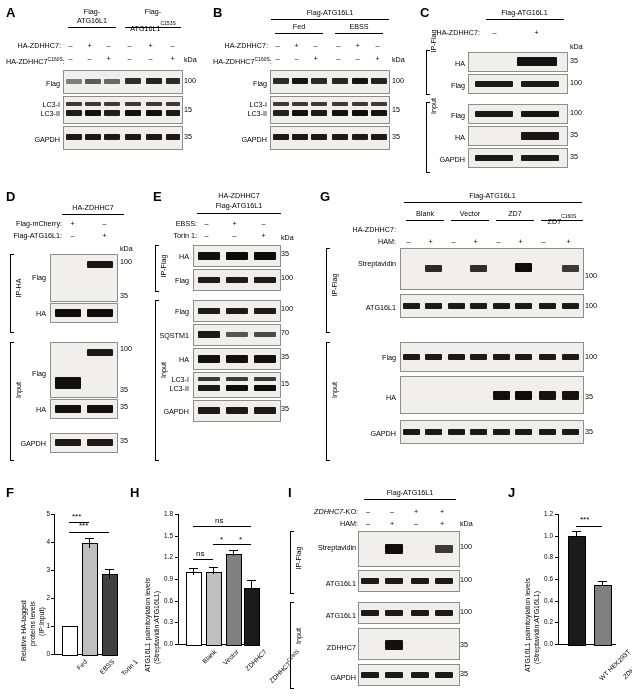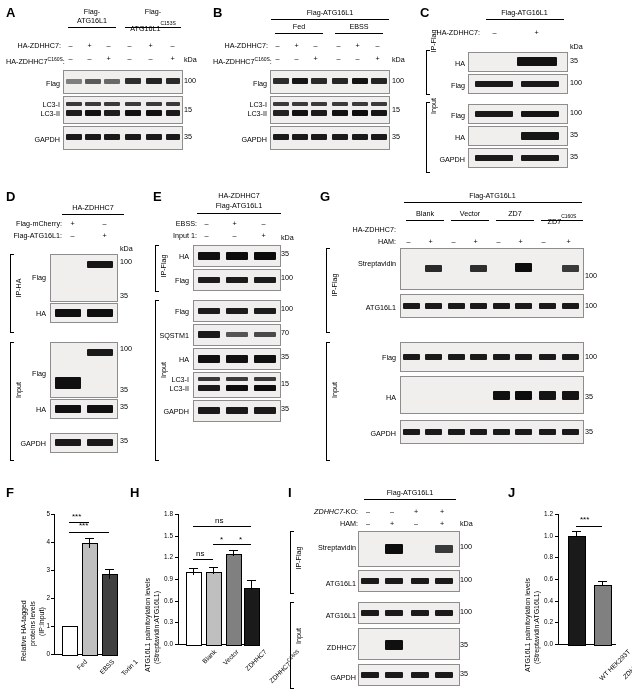--- a/index.html
+++ b/index.html
@@ -291,21 +291,21 @@
 </div>
 
 <div class="panel" style="left:153px;top:190px;width:160px;height:290px;">
   <div class="plabel" style="position:absolute;left:0;top:0;">E</div>
 
   <div class="txt center" style="position:absolute;left:40px;top:2px;width:92px;">HA-ZDHHC7</div>
   <div class="txt center" style="position:absolute;left:40px;top:12px;width:92px;">Flag-ATG16L1</div>
   <div class="hr" style="left:44px;top:23px;width:84px;"></div>
 
   <div class="txt right" style="position:absolute;left:0;top:30px;width:44px;">EBSS:</div>
-  <div class="txt right" style="position:absolute;left:0;top:42px;width:44px;">Input 1:</div>
+  <div class="txt right" style="position:absolute;left:0;top:42px;width:44px;">Torin 1:</div>
   <div class="txt center" style="position:absolute;left:47px;top:30px;width:13px;">–</div>
   <div class="txt center" style="position:absolute;left:75px;top:30px;width:13px;">+</div>
   <div class="txt center" style="position:absolute;left:104px;top:30px;width:13px;">–</div>
   <div class="txt center" style="position:absolute;left:47px;top:42px;width:13px;">–</div>
   <div class="txt center" style="position:absolute;left:75px;top:42px;width:13px;">–</div>
   <div class="txt center" style="position:absolute;left:104px;top:42px;width:13px;">+</div>
   <div class="txt" style="position:absolute;left:128px;top:44px;">kDa</div>
 
   <div class="vr" style="left:2px;top:55px;height:46px;"></div>
   <div class="hr" style="left:2px;top:55px;width:4px;"></div>

